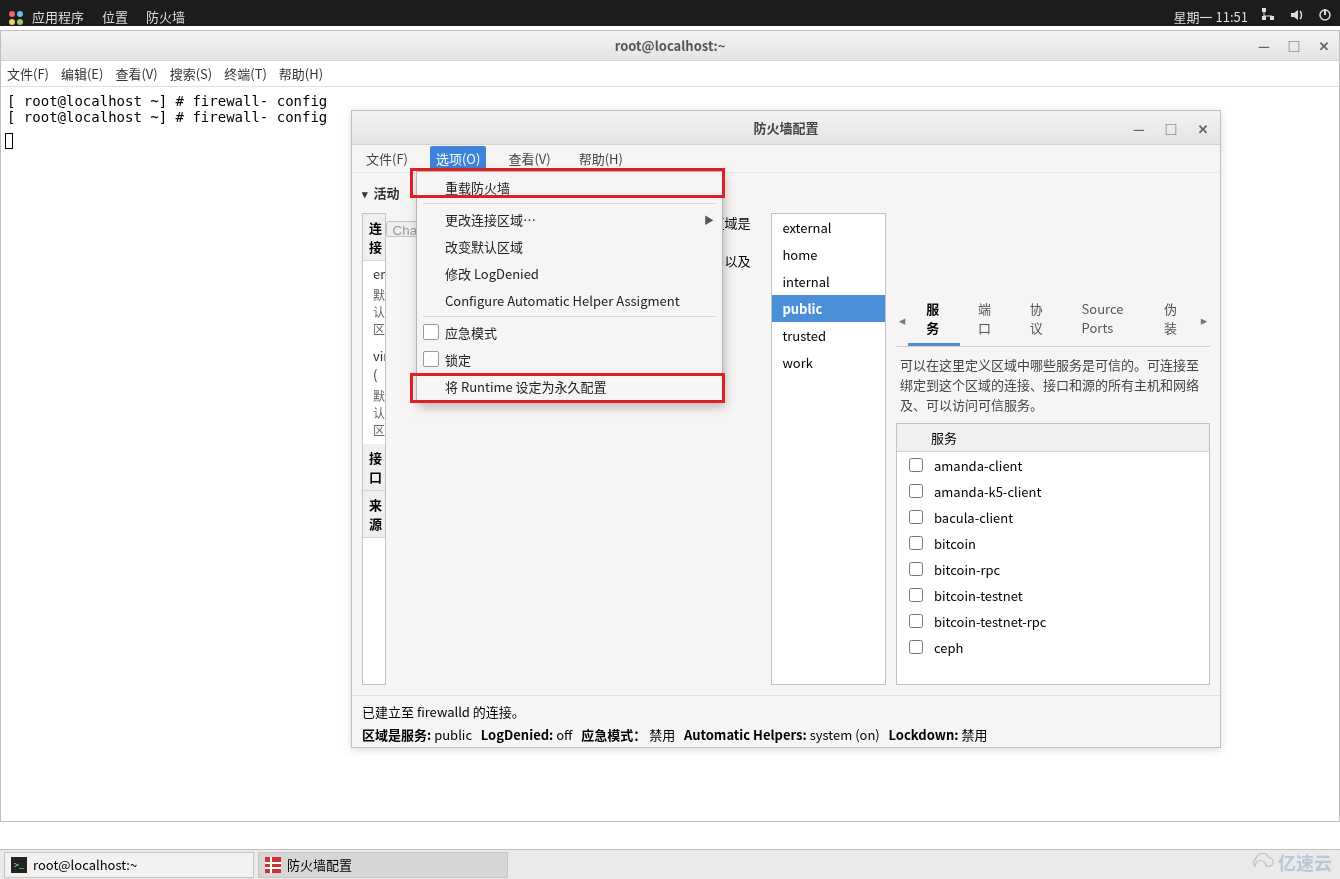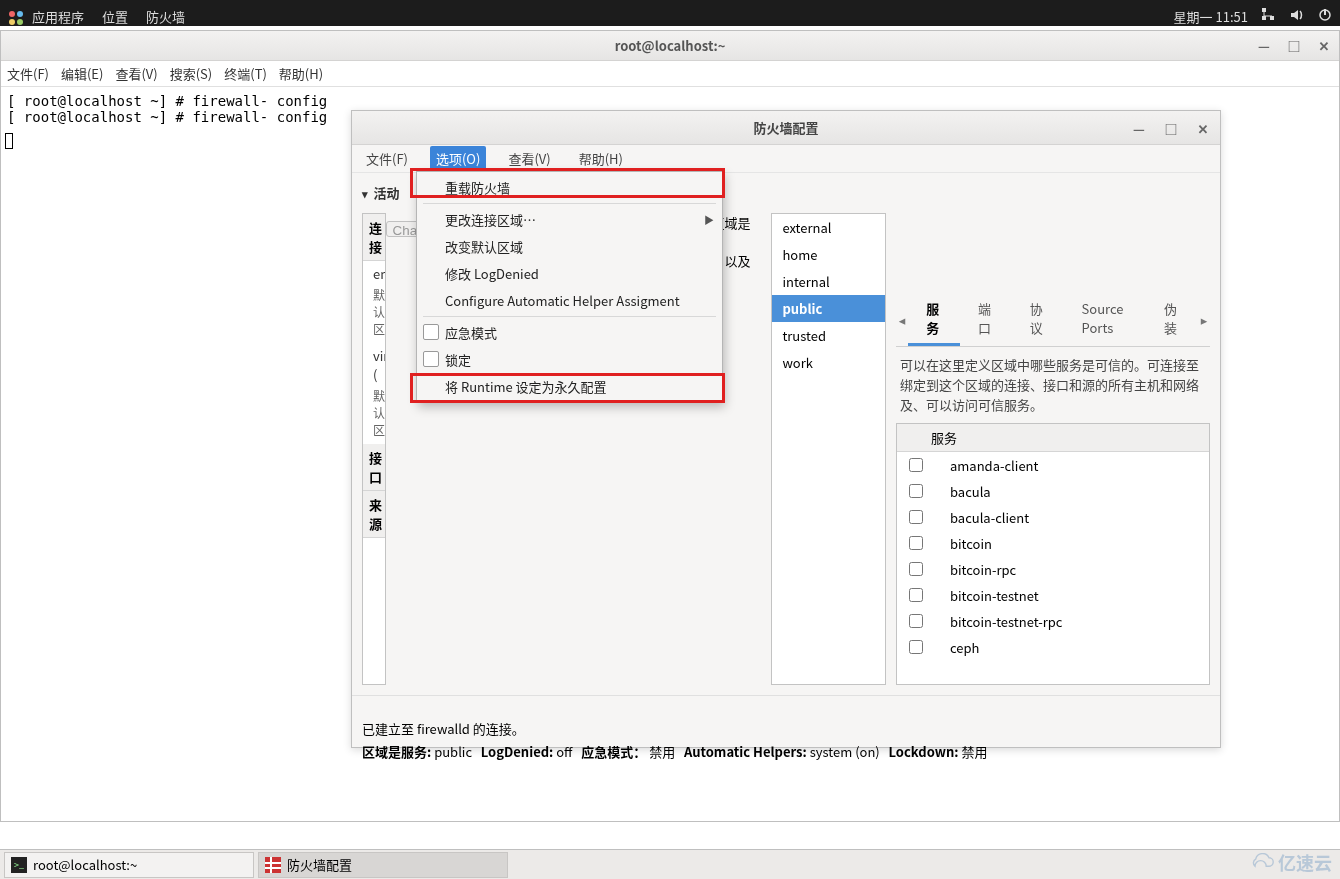--- a/index.html
+++ b/index.html
@@ -59,23 +59,23 @@
   .zone-list .zitem.sel{background:#4a90d9; color:#fff; font-weight:bold;}
 
   .col-right{ flex:1; display:flex; flex-direction:column; margin-top:80px;}
   .rtabs{display:flex; border-bottom:1px solid #d0d0d0; align-items:center;}
   .rtabs .rtab{padding:6px 18px; color:#555; cursor:pointer; border-bottom:3px solid transparent;}
   .rtabs .rtab.sel{color:#000; font-weight:bold; border-bottom:3px solid #4a90d9;}
   .rtabs .nav{width:20px; text-align:center; color:#777; cursor:pointer;}
   .svc-desc{padding:8px 4px; color:#444; line-height:1.55;}
   .svc-table{flex:1; border:1px solid #c3c3c3; background:#fff; overflow:hidden;}
   .svc-table .th{background:#f0efee; border-bottom:1px solid #d5d5d5; padding:4px 34px;}
-  .svc-table .row{display:flex; align-items:center; padding:3px 8px; gap:24px;}
+  .svc-table .row{display:flex; align-items:center; padding:3px 8px; gap:8px;}
   .svc-table .row input{width:14px; height:14px; accent-color:#999;}
-  .footer{position:absolute; left:0; bottom:0; right:0; height:52px; padding:23px 10px; background:#f6f5f4; border-top:1px solid #e0e0e0;}
+  .footer{position:absolute; left:0; bottom:0; right:0; height:52px; padding:6px 10px; background:#f6f5f4; border-top:1px solid #e0e0e0;}
   .footer .line1{margin-bottom:4px;}
   .footer b{font-weight:bold;}
 
   
   .taskbar{position:absolute; left:0; bottom:0; width:100%; height:30px; border-top:1px solid #bfbfbf; background:#eceae8; display:flex; align-items:center;}
   .task{height:26px; border:1px solid #c8c6c4; background:#f3f2f1; margin:0 0 0 4px; padding:0 18px 0 6px; display:flex; align-items:center; gap:6px; cursor:pointer; min-width:250px;}
   .task.selected{background:#d8d6d4;}
   .task-icon{width:16px; height:16px; display:flex; align-items:center; justify-content:center;}
   .watermark{position:absolute; right:8px; bottom:4px; color:#b8c8d8; font-size:18px; font-weight:bold; display:flex; align-items:center; gap:2px;}
   .watermark svg{width:28px; height:18px;}
@@ -199,21 +199,21 @@
         </div>
         <div class="svc-desc">可以在这里定义区域中哪些服务是可信的。可连接至绑定到这个区域的连接、接口和源的所有主机和网络及、可以访问可信服务。</div>
         <div class="svc-table">
           <div class="th">服务</div>
           <div class="row">
               <input type="checkbox" style="">
               <span>amanda-client</span>
             </div>
           <div class="row">
               <input type="checkbox" style="">
-              <span>bacula</span>
+              <span>amanda-k5-client</span>
             </div>
           <div class="row">
               <input type="checkbox" style="">
               <span>bacula-client</span>
             </div>
           <div class="row">
               <input type="checkbox" style="">
               <span>bitcoin</span>
             </div>
           <div class="row">

